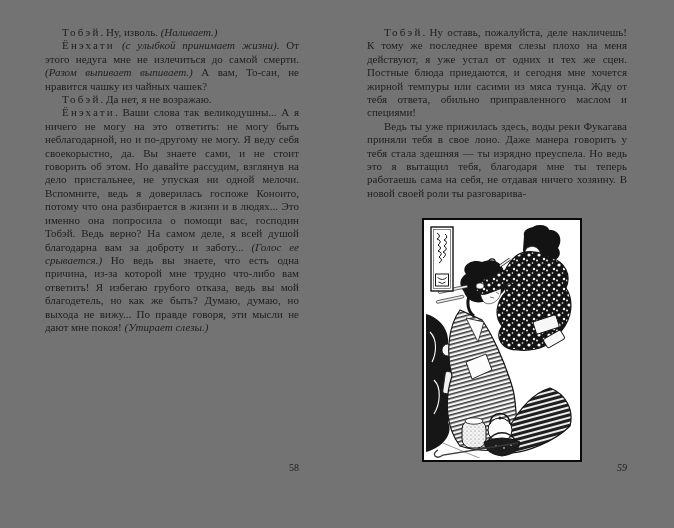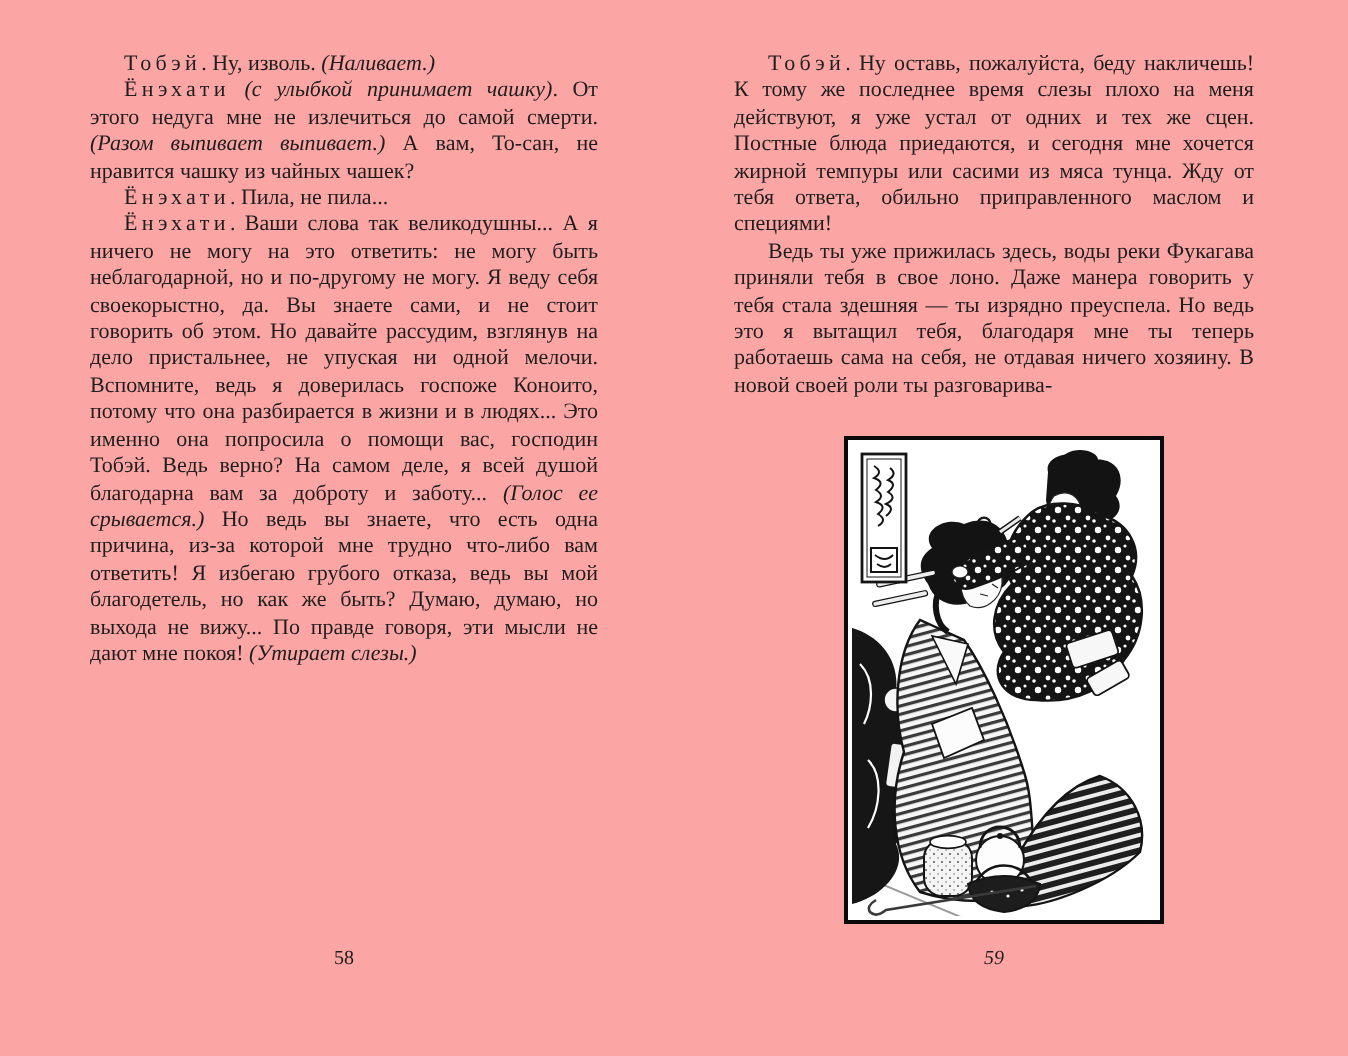--- a/index.html
+++ b/index.html
@@ -1,48 +1,48 @@
 <!DOCTYPE html>
 <html lang="ru"><head>
 <meta charset="utf-8">
 <style>
   html,body{margin:0;padding:0;background:#ffffff;}
   .canvas{
-    position:relative;width:674px;height:528px;background:#fca5a5;overflow:hidden;
+    position:relative;width:674px;height:528px;background:#737373;overflow:hidden;
     font-family:"Liberation Serif","DejaVu Serif",serif;color:#1e1e1e;
   }
   .text-col{position:absolute;top:26px;font-size:11px;line-height:13.4px;text-align:justify;}
   .col-left{left:45px;width:254px;}
   .col-right{left:367px;width:260px;}
   .para{margin:0;text-indent:17px;}
   .sp{letter-spacing:2.2px;}
   .it{font-style:italic;}
-  .page-num{position:absolute;top:474px;font-size:10px;text-align:center;color:#1e1e1e;}
+  .page-num{position:absolute;top:462px;font-size:10px;text-align:right;color:#1e1e1e;}
   .num-left{left:45px;width:254px;}
   .num-right{left:367px;width:260px;font-style:italic;}
   .illustration{
     position:absolute;left:422px;top:218px;width:152px;height:236px;
     border:2px solid #0a0a0a;padding:2px;background:#fff;
   }
   .illustration svg{display:block;}
 </style>
 </head>
 <body>
 
 <div class="canvas">
 
   <div class="text-col col-left">
       <p class="para"><span class="sp">Тобэй</span><span>. Ну, изволь. </span><span class="it">(Наливает.)</span></p>
-      <p class="para"><span class="sp">Ёнэхати</span><span> </span><span class="it">(с улыбкой принимает чашку)</span><span>. От этого недуга мне не излечиться до самой смерти. </span><span class="it">(Разом выпивает выпивает.)</span><span> А вам, То-сан, не нравится чашку из чайных чашек?</span></p>
-      <p class="para"><span class="sp">Ёнэхати</span><span>. Пила, не пила...</span></p>
+      <p class="para"><span class="sp">Ёнэхати</span><span> </span><span class="it">(с улыбкой принимает жизни)</span><span>. От этого недуга мне не излечиться до самой смерти. </span><span class="it">(Разом выпивает выпивает.)</span><span> А вам, То-сан, не нравится чашку из чайных чашек?</span></p>
+      <p class="para"><span class="sp">Тобэй</span><span>. Да нет, я не возражаю.</span></p>
       <p class="para"><span class="sp">Ёнэхати</span><span>. Ваши слова так великодушны... А я ничего не могу на это ответить: не могу быть неблагодарной, но и по-другому не могу. Я веду себя своекорыстно, да. Вы знаете сами, и не стоит говорить об этом. Но давайте рассудим, взглянув на дело пристальнее, не упуская ни одной мелочи. Вспомните, ведь я доверилась госпоже Коноито, потому что она разбирается в жизни и в людях... Это именно она попросила о помощи вас, господин Тобэй. Ведь верно? На самом деле, я всей душой благодарна вам за доброту и заботу... </span><span class="it">(Голос ее срывается.)</span><span> Но ведь вы знаете, что есть одна причина, из-за которой мне трудно что-либо вам ответить! Я избегаю грубого отказа, ведь вы мой благодетель, но как же быть? Думаю, думаю, но выхода не вижу... По правде говоря, эти мысли не дают мне покоя! </span><span class="it">(Утирает слезы.)</span></p>
     </div>
 
   <div class="text-col col-right">
-      <p class="para"><span class="sp">Тобэй</span><span>. Ну оставь, пожалуйста, беду накличешь! К тому же последнее время слезы плохо на меня действуют, я уже устал от одних и тех же сцен. Постные блюда приедаются, и сегодня мне хочется жирной темпуры или сасими из мяса тунца. Жду от тебя ответа, обильно приправленного маслом и специями!</span></p>
+      <p class="para"><span class="sp">Тобэй</span><span>. Ну оставь, пожалуйста, деле накличешь! К тому же последнее время слезы плохо на меня действуют, я уже устал от одних и тех же сцен. Постные блюда приедаются, и сегодня мне хочется жирной темпуры или сасими из мяса тунца. Жду от тебя ответа, обильно приправленного маслом и специями!</span></p>
       <p class="para"><span>Ведь ты уже прижилась здесь, воды реки Фукагава приняли тебя в свое лоно. Даже манера говорить у тебя стала здешняя — ты изрядно преуспела. Но ведь это я вытащил тебя, благодаря мне ты теперь работаешь сама на себя, не отдавая ничего хозяину. В новой своей роли ты разговарива-</span></p>
     </div>
 
   <div class="illustration">
     <svg width="152" height="236" viewBox="0 0 152 236" xmlns="http://www.w3.org/2000/svg">
       <defs>
         <pattern id="stripeA" width="4" height="4" patternUnits="userSpaceOnUse" patternTransform="rotate(75)">
           <rect width="4" height="4" fill="#f7f7f7"></rect>
             <rect width="1.6" height="4" fill="#3a3a3a"></rect>
         </pattern>

